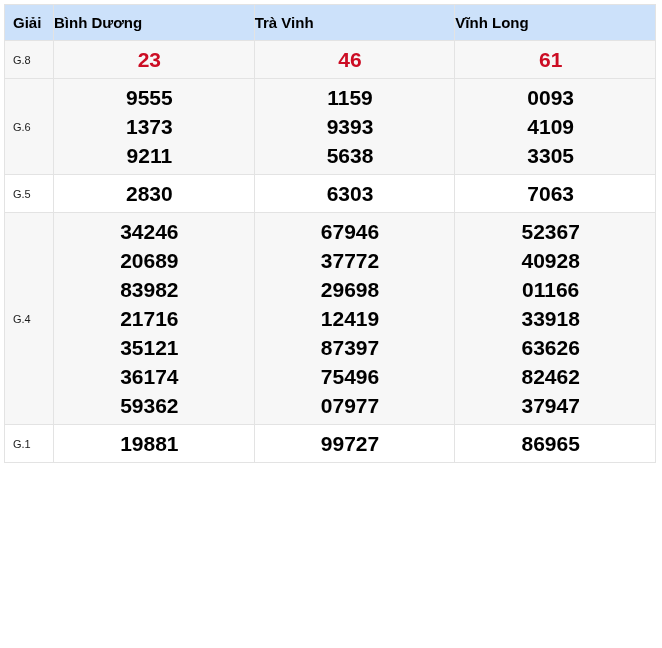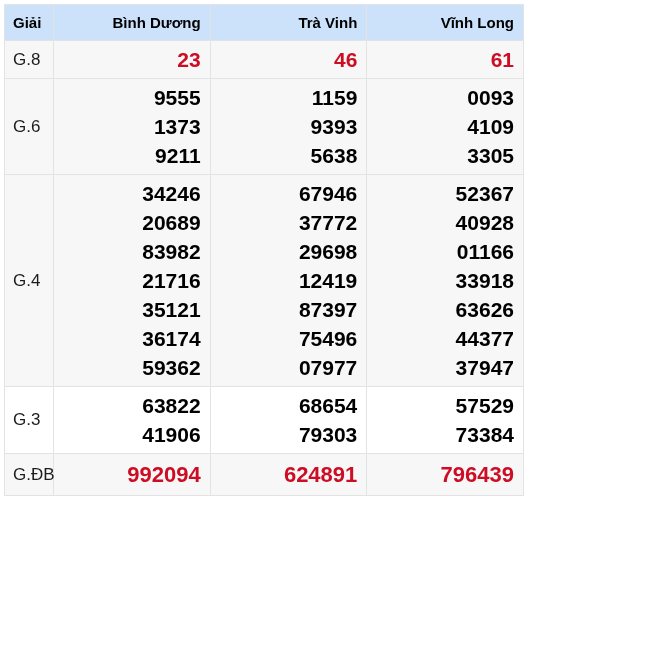--- a/index.html
+++ b/index.html
@@ -11,52 +11,52 @@
   body {
     width: 662px;
     height: 648px;
     overflow: hidden;
   }
   .table-wrap {
     margin: 4px;
   }
   table.results {
     border-collapse: collapse;
-    width: 520px;
+    width: 652px;
     table-layout: fixed;
   }
   table.results th,
   table.results td {
     border: 1px solid var(--border, #e3e3e3);
   }
   thead th {
     background: var(--header-bg, #cce1fa);
     font-size: 15px;
     font-weight: 600;
     color: #000000;
-    text-align: right;
+    text-align: left;
     padding: 9px 9px 9px 0;
     white-space: nowrap;
   }
   thead th.label-col {
     text-align: left;
     padding: 9px 0 9px 8px;
     width: 40px;
   }
   td.label-cell {
-    font-size: 17px;
+    font-size: 11px;
     font-weight: 400;
     color: #1c1c1c;
     text-align: left;
     vertical-align: middle;
     padding: 0 0 0 8px;
     white-space: nowrap;
   }
   td.num-cell {
-    text-align: right;
+    text-align: center;
     vertical-align: middle;
     padding: 4px 9px 4px 0;
     font-size: 21px;
     font-weight: 700;
     line-height: 29px;
     color: var(--num-black, #000000);
     letter-spacing: 0px;
   }
   tr.shaded td {
     background: var(--shaded-bg, #f7f7f7);
@@ -107,20 +107,32 @@
             <div>1159</div>
             <div>9393</div>
             <div>5638</div>
           </td>
           <td class="num-cell">
             <div>0093</div>
             <div>4109</div>
             <div>3305</div>
           </td>
         </tr>
+        <tr class="">
+          <td class="label-cell">G.5</td>
+          <td class="num-cell">
+            <div>2830</div>
+          </td>
+          <td class="num-cell">
+            <div>6303</div>
+          </td>
+          <td class="num-cell">
+            <div>7063</div>
+          </td>
+        </tr>
         <tr class="shaded">
           <td class="label-cell">G.4</td>
           <td class="num-cell">
             <div>34246</div>
             <div>20689</div>
             <div>83982</div>
             <div>21716</div>
             <div>35121</div>
             <div>36174</div>
             <div>59362</div>
@@ -133,46 +145,31 @@
             <div>87397</div>
             <div>75496</div>
             <div>07977</div>
           </td>
           <td class="num-cell">
             <div>52367</div>
             <div>40928</div>
             <div>01166</div>
             <div>33918</div>
             <div>63626</div>
-            <div>44377</div>
+            <div>82462</div>
             <div>37947</div>
           </td>
         </tr>
         <tr class="">
-          <td class="label-cell">G.3</td>
+          <td class="label-cell">G.1</td>
           <td class="num-cell">
-            <div>63822</div>
-            <div>41906</div>
+            <div>19881</div>
           </td>
           <td class="num-cell">
-            <div>68654</div>
-            <div>79303</div>
+            <div>99727</div>
           </td>
           <td class="num-cell">
-            <div>57529</div>
-            <div>73384</div>
-          </td>
-        </tr>
-        <tr class="shaded red special">
-          <td class="label-cell">G.ĐB</td>
-          <td class="num-cell">
-            <div>992094</div>
-          </td>
-          <td class="num-cell">
-            <div>624891</div>
-          </td>
-          <td class="num-cell">
-            <div>796439</div>
+            <div>86965</div>
           </td>
         </tr>
       </tbody>
   </table>
 </div>
 
 </body></html>

